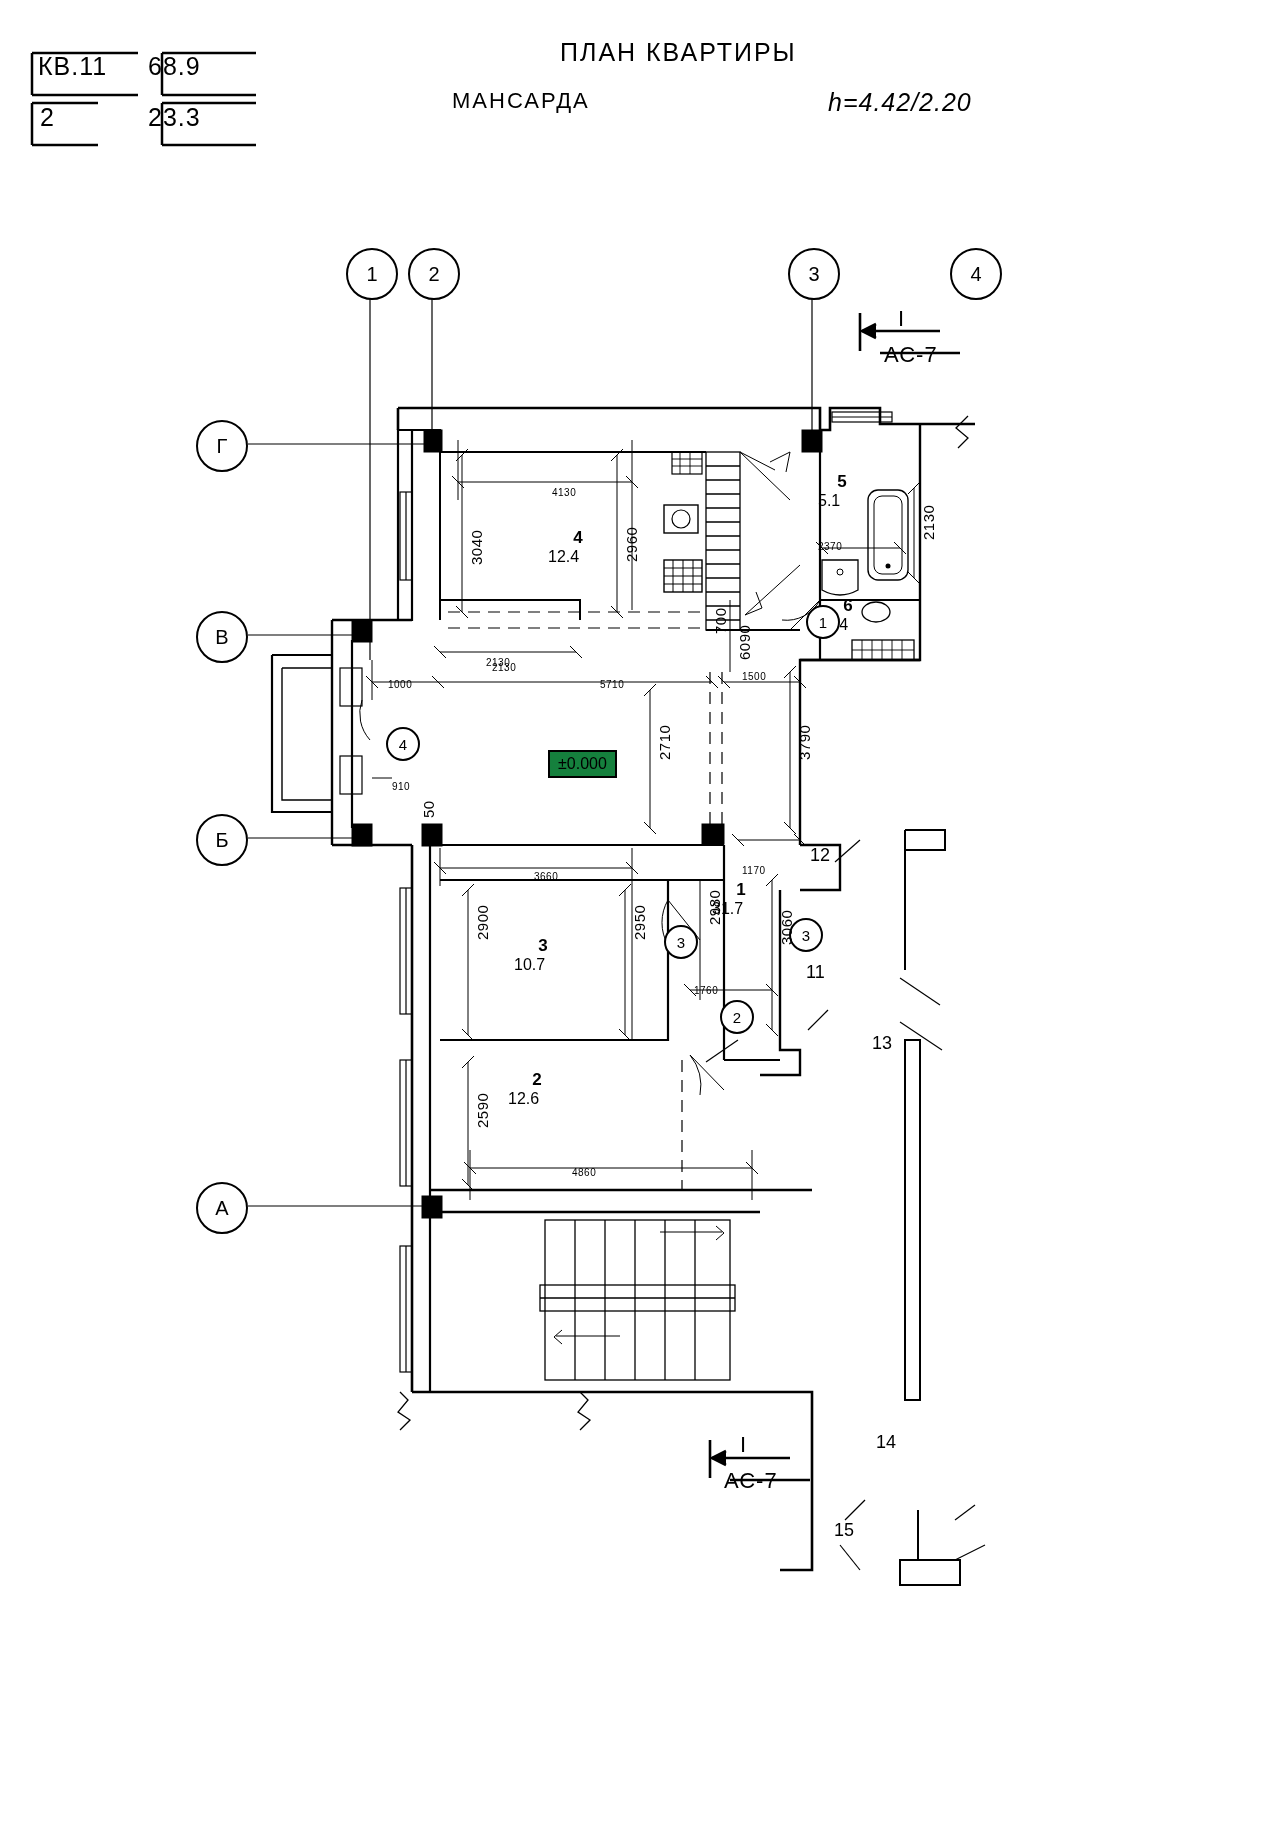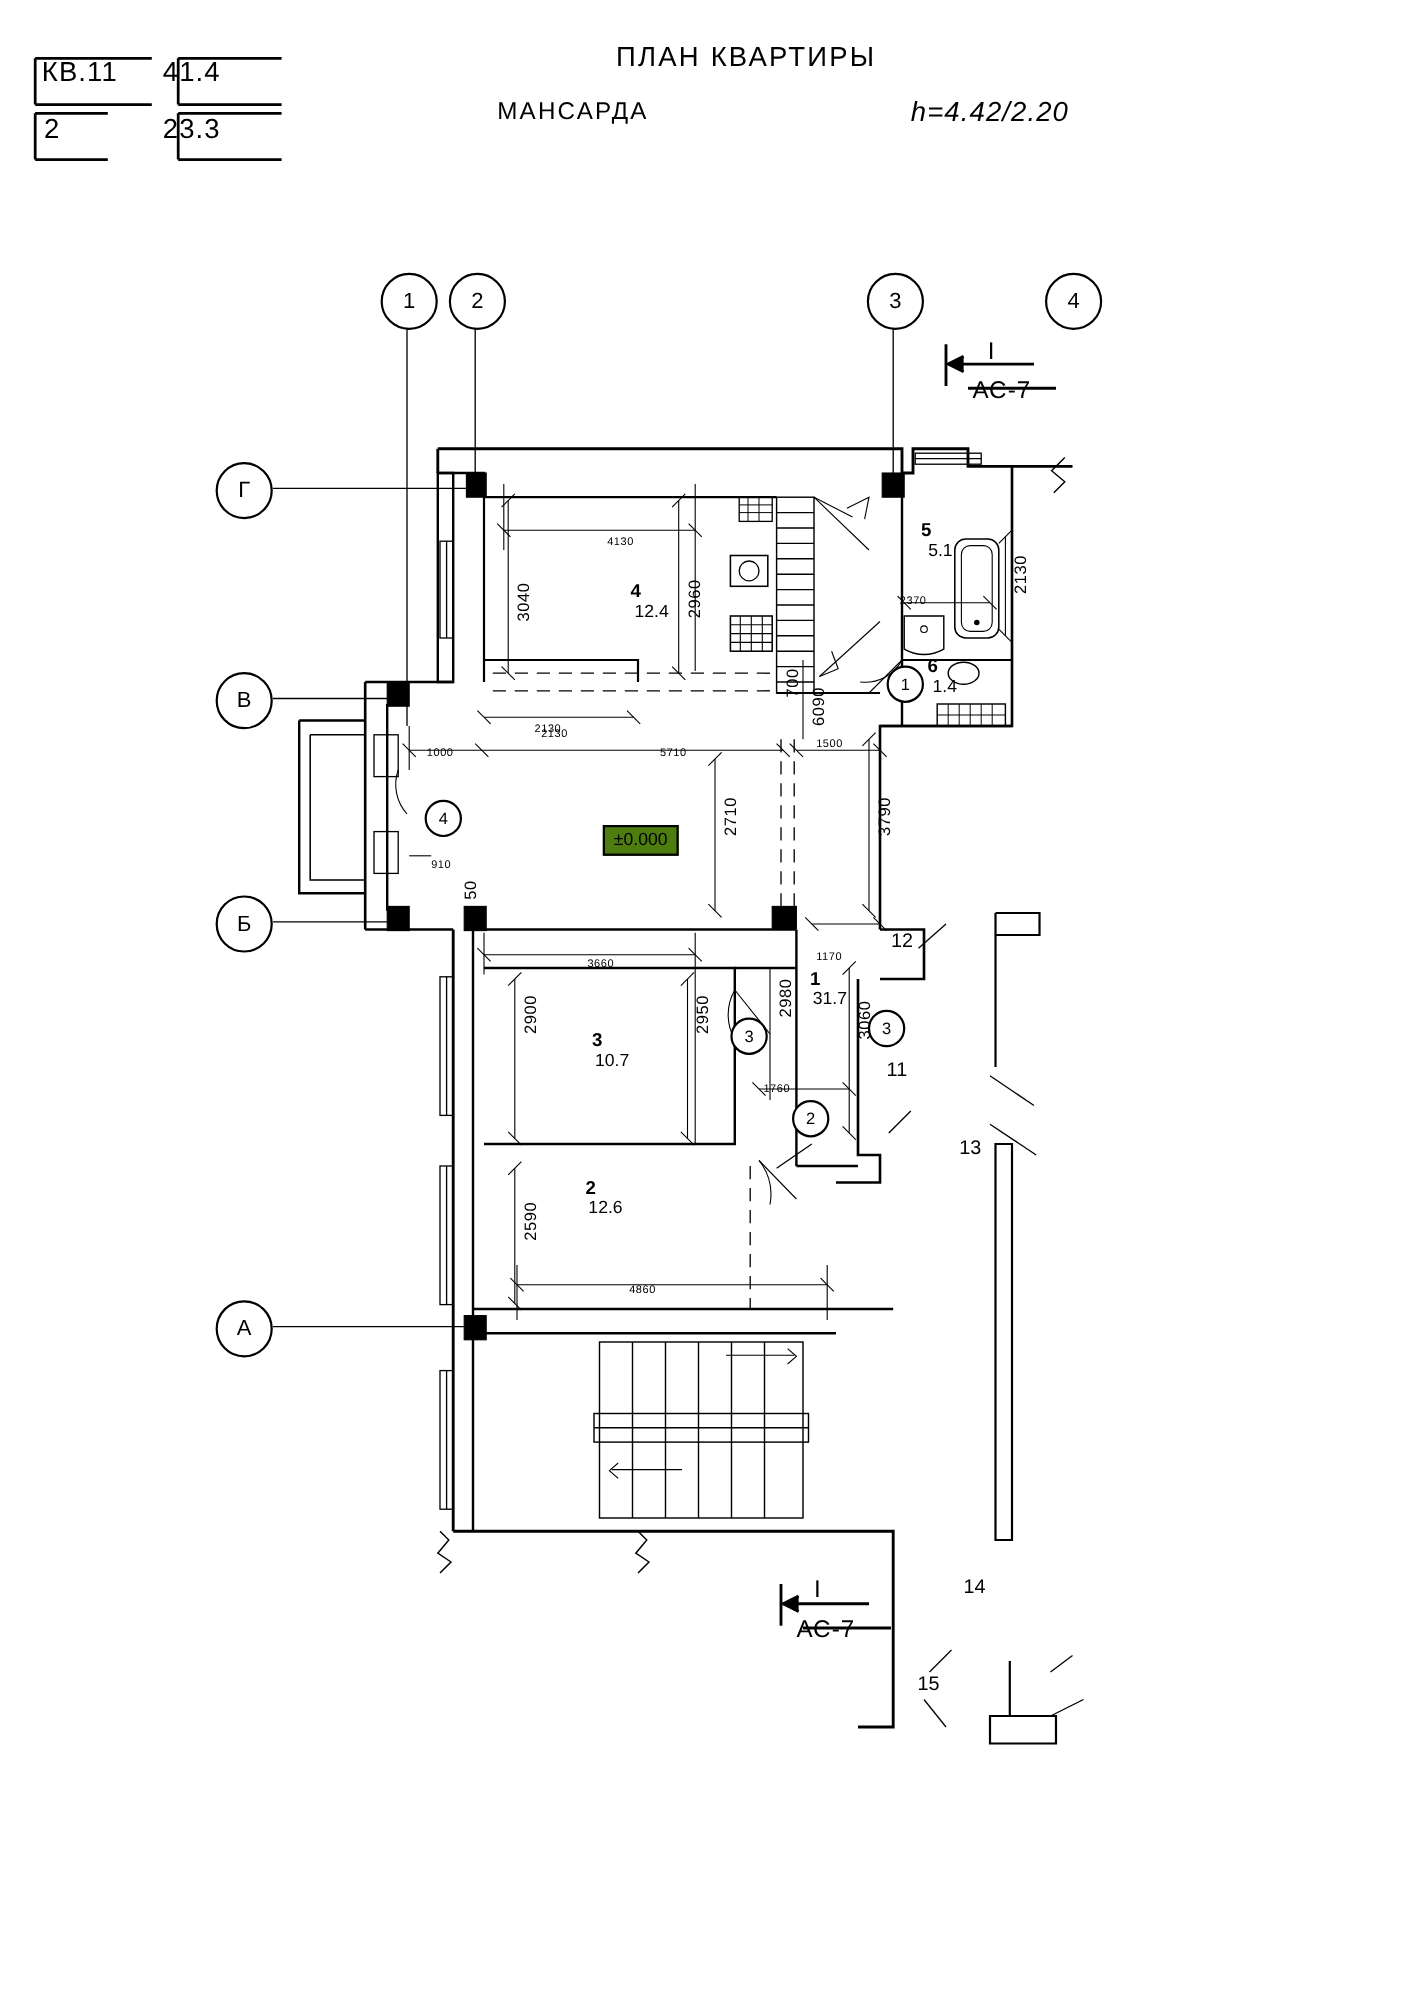--- a/index.html
+++ b/index.html
@@ -6,43 +6,43 @@
   body{width:1280px;height:1821px;position:relative;font-family:"Liberation Sans",sans-serif;color:#000;}
   .plan{position:absolute;left:0;top:0;width:1280px;height:1821px;}
   .lbl{position:absolute;white-space:nowrap;}
   .title{font-size:25px;letter-spacing:2px;}
   .sub{font-size:22px;letter-spacing:2px;}
   .h{font-size:25px;letter-spacing:1px;}
   .stamp{font-size:25px;letter-spacing:1px;}
   .dim{font-size:10px;letter-spacing:0.5px;margin-top:17px;}
   .dimv{font-size:15px;letter-spacing:0.5px;transform-origin:0 0;transform:rotate(-90deg);}
   .roomnum{font-size:17px;font-weight:bold;text-align:center;}
-  .roomarea{font-size:16px;text-align:right;}
+  .roomarea{font-size:16px;text-align:left;}
   .marknum{font-size:18px;}
   .sec{font-size:22px;letter-spacing:1px;}
   .circ{position:absolute;border:2px solid #000;border-radius:50%;display:flex;align-items:center;justify-content:center;font-size:20px;background:#fff;}
   .circ-s{position:absolute;border:2px solid #000;border-radius:50%;display:flex;align-items:center;justify-content:center;font-size:15px;background:#fff;}
-  .lvl{position:absolute;border:2px solid #000;font-size:16px;padding:3px 8px;background:#4d7c0f;}
+  .lvl{position:absolute;border:2px solid #000;font-size:16px;padding:3px 8px;background:#15803d;}
   svg{position:absolute;left:0;top:0;}
 </style>
 </head>
 <body>
 
 <div class="plan">
 
   <div class="lbl title" style="left:560px;top:38px;text-align:right;">ПЛАН КВАРТИРЫ</div>
   <div class="lbl sub" style="left:452px;top:88px;">МАНСАРДА</div>
   <div class="lbl h" style="left:828px;top:88px;font-style:italic;">h=4.42/2.20</div>
 
   <svg width="230" height="120" style="left:28px;top:45px;">
     <path d="M4,8 L4,50 M4,8 L110,8 M4,50 L110,50 M134,8 L134,50 M134,8 L228,8 M134,50 L228,50
              M4,58 L4,100 M4,58 L70,58 M4,100 L70,100 M134,58 L134,100 M134,58 L228,58 M134,100 L228,100" stroke="#000" stroke-width="2.5" fill="none"></path>
   </svg>
   <div class="lbl stamp" style="left:38px;top:52px;">КВ.11</div>
-  <div class="lbl stamp" style="left:148px;top:52px;">41.4</div>
+  <div class="lbl stamp" style="left:148px;top:52px;">68.9</div>
   <div class="lbl stamp" style="left:40px;top:103px;">2</div>
   <div class="lbl stamp" style="left:148px;top:103px;">23.3</div>
 
   <svg width="1280" height="1821">
     <g stroke="#000" fill="none" stroke-width="1">
 
       <line x1="370" y1="295" x2="370" y2="660" stroke-width="1.2"></line>
       <line x1="432" y1="295" x2="432" y2="440" stroke-width="1.2"></line>
       <line x1="812" y1="295" x2="812" y2="440" stroke-width="1.2"></line>
 

